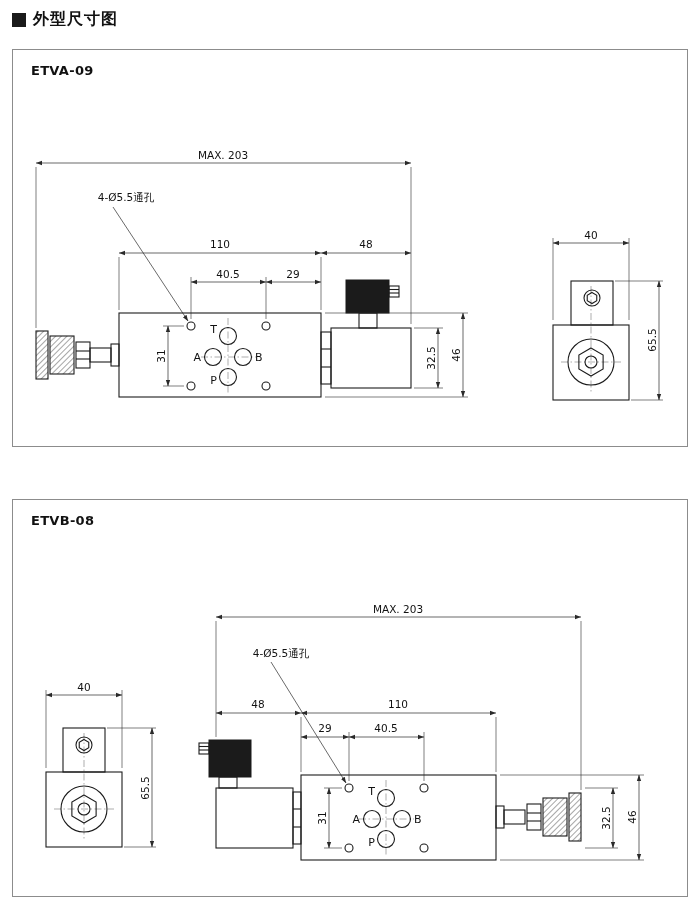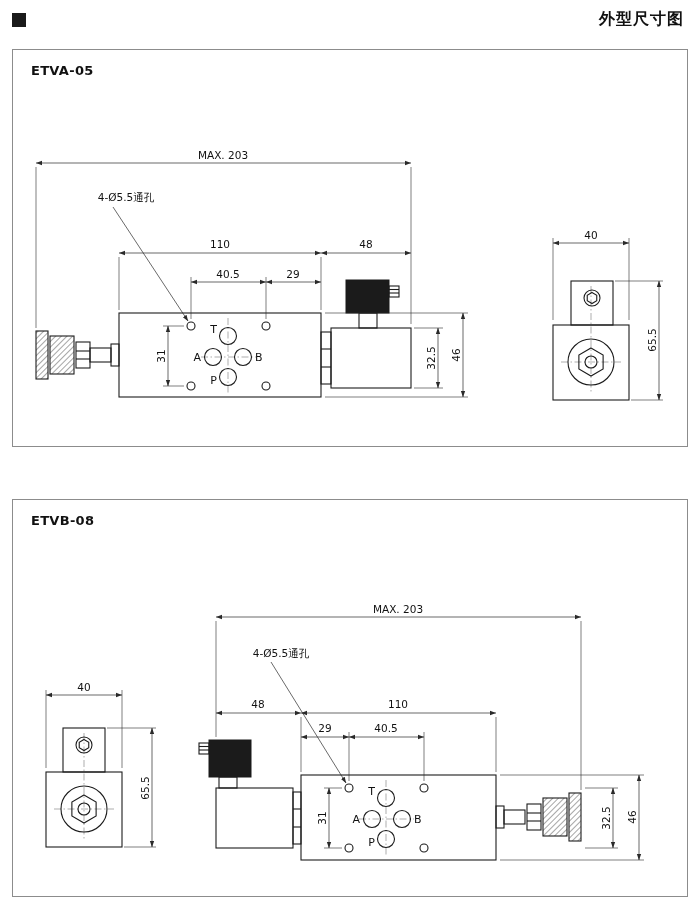--- a/index.html
+++ b/index.html
@@ -3,21 +3,21 @@
 <meta charset="utf-8">
 <style>
   * { box-sizing: border-box; }
   html, body {
     margin: 0; padding: 0;
     width: 700px; min-height: 923px;
     background: #ffffff;
     font-family: "DejaVu Sans", "Liberation Sans", sans-serif;
     color: #111;
   }
-  .header { padding: 9px 16px 5px 12px; display: flex; align-items: center; justify-content: space-between; }
+  .header { padding: 9px 28px 5px 12px; display: flex; align-items: center; }
   .header .sq {
     width: 14px; height: 14px; background: #1a1a1a;
     display: inline-block; margin-right: 7px; flex: 0 0 auto;
   }
   .header .title { font-size: 16px; font-weight: bold; letter-spacing: 1px; }
   .panel {
     margin: 14px 12px 0 12px;
     width: 676px; height: 398px;
     border: 1px solid #8c8c8c;
     position: relative;
@@ -40,21 +40,21 @@
 </style>
 </head>
 <body>
 
 <div class="header">
   <span class="sq"></span>
   <span class="title">外型尺寸图</span>
 </div>
 
 <div class="panel">
-  <div class="model-label">ETVA-05</div>
+  <div class="model-label">ETVA-09</div>
   <svg width="674" height="396" viewBox="0 0 674 396">
     <defs>
       <pattern id="paH" width="4" height="4" patternUnits="userSpaceOnUse" patternTransform="rotate(45)">
         <line x1="0" y1="0" x2="0" y2="4" stroke="#3a3a3a" stroke-width="0.9"></line>
       </pattern>
       <marker id="paAr" viewBox="0 0 10 10" refX="9.5" refY="5" markerWidth="9" markerHeight="9" orient="auto-start-reverse">
         <path d="M0,1.6 L10,5 L0,8.4 z" fill="#2a2a2a"></path>
       </marker>
     </defs>
 

